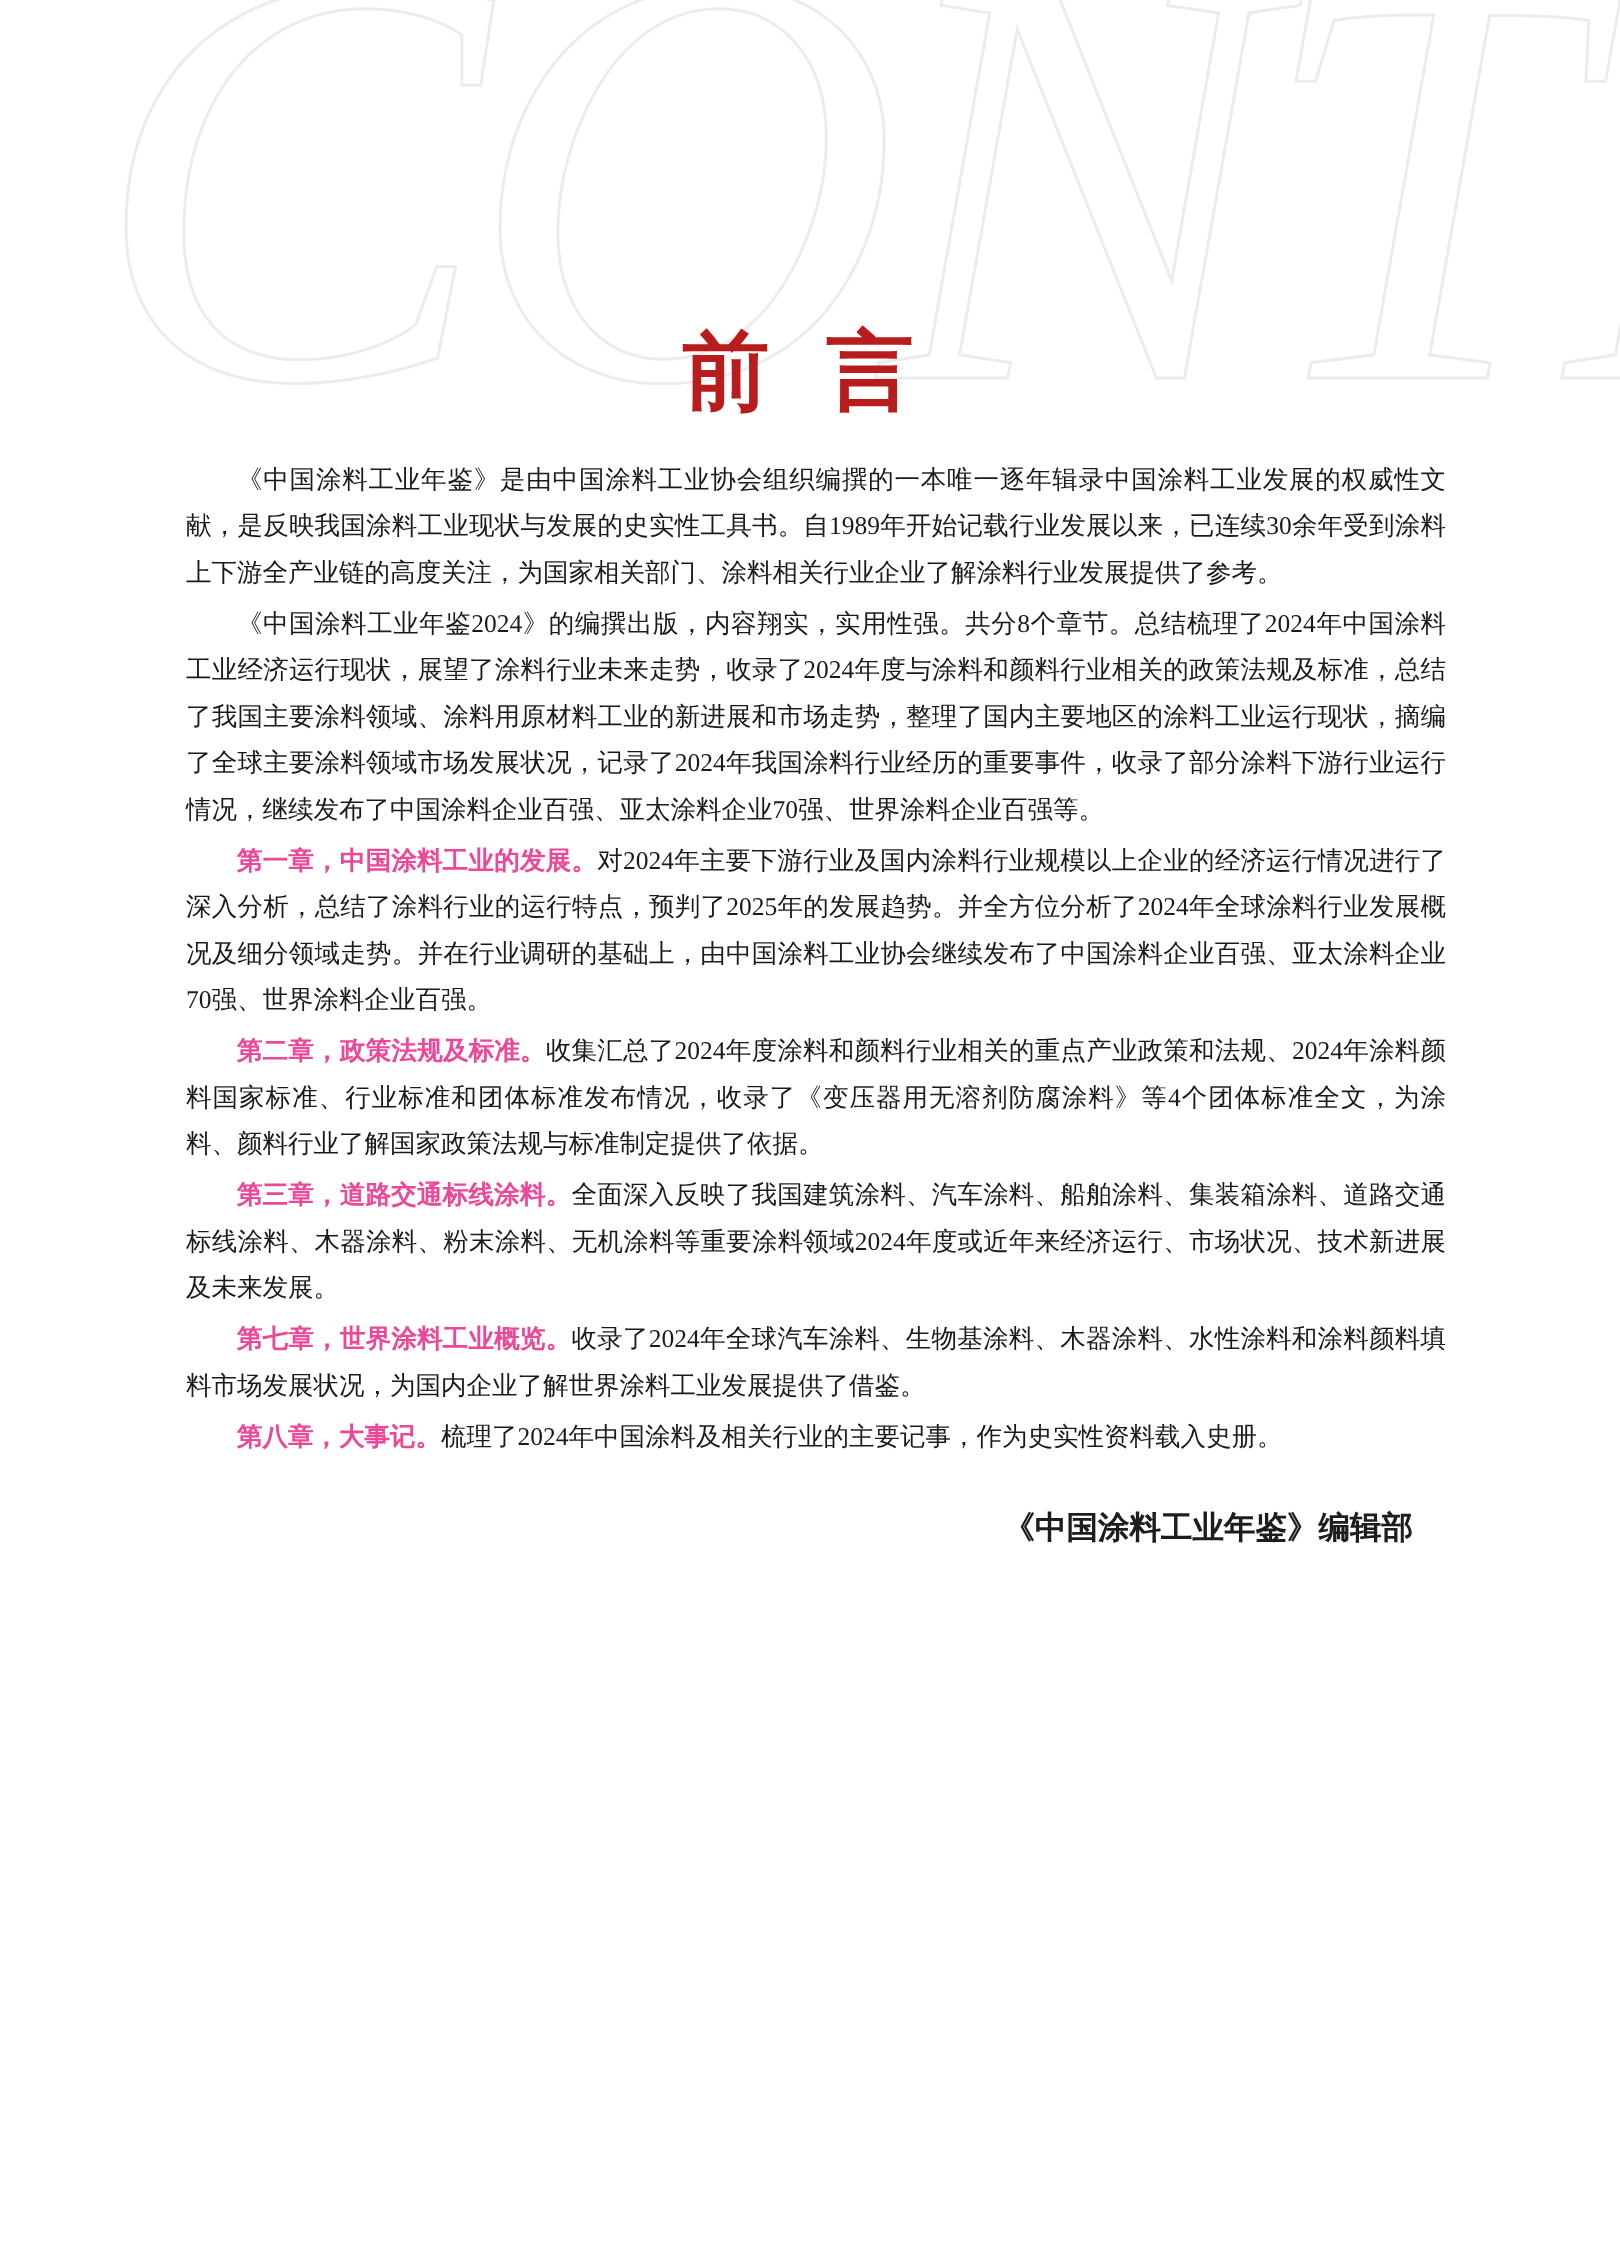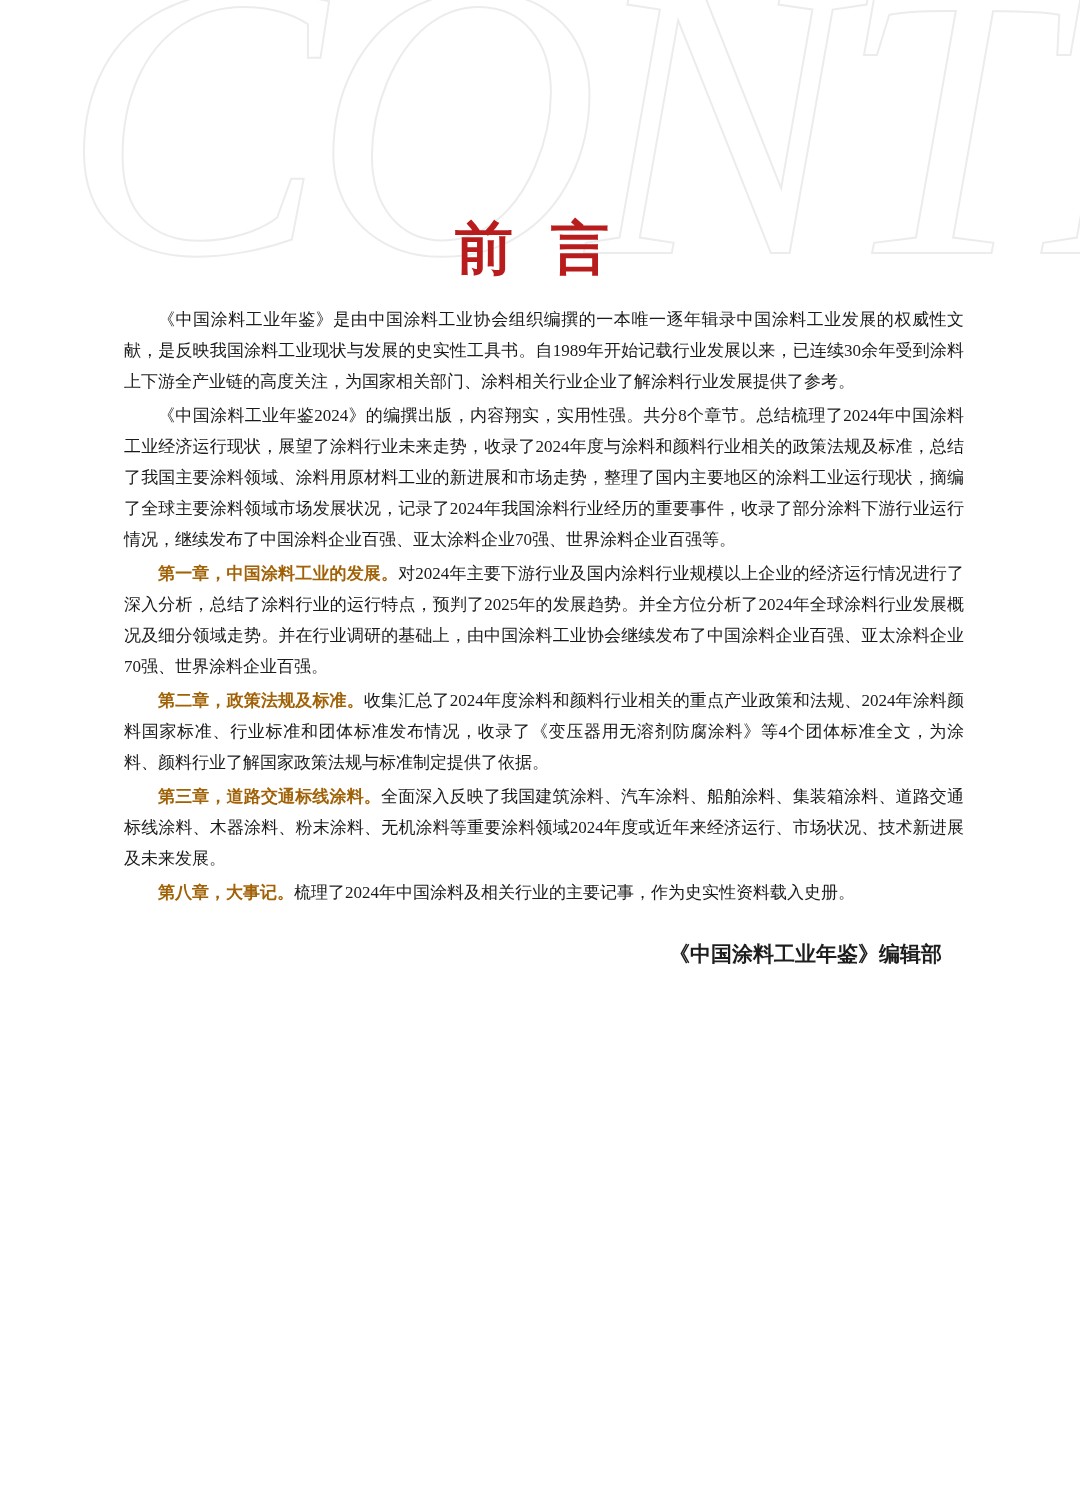--- a/index.html
+++ b/index.html
@@ -59,21 +59,21 @@
   .content p {
     margin: 0 0 3px 0;
     font-size: 17px;
     line-height: 31px;
     color: #1a1a1a;
     text-align: justify;
     text-indent: 2em;
   }
   .content p .lead {
     font-weight: bold;
-    color: #a16207;
+    color: #ec4899;
   }
   .sig-block {
     margin-top: 32px;
     padding-right: 22px;
     text-align: right;
     font-family: "Liberation Sans", "DejaVu Sans", sans-serif;
     font-weight: bold;
     color: #1d1d1d;
   }
   .sig-line {
@@ -98,20 +98,21 @@
 
     <p><span class="lead">第一章，中国涂料工业的发展。</span><span>对2024年主要下游行业及国内涂料行业规模以上企业的经济运行情况进行了深入分析，总结了涂料行业的运行特点，预判了2025年的发展趋势。并全方位分析了2024年全球涂料行业发展概况及细分领域走势。并在行业调研的基础上，由中国涂料工业协会继续发布了中国涂料企业百强、亚太涂料企业70强、世界涂料企业百强。</span></p>
 
     <p><span class="lead">第二章，政策法规及标准。</span><span>收集汇总了2024年度涂料和颜料行业相关的重点产业政策和法规、2024年涂料颜料国家标准、行业标准和团体标准发布情况，收录了《变压器用无溶剂防腐涂料》等4个团体标准全文，为涂料、颜料行业了解国家政策法规与标准制定提供了依据。</span></p>
 
     <p><span class="lead">第三章，道路交通标线涂料。</span><span>全面深入反映了我国建筑涂料、汽车涂料、船舶涂料、集装箱涂料、道路交通标线涂料、木器涂料、粉末涂料、无机涂料等重要涂料领域2024年度或近年来经济运行、市场状况、技术新进展及未来发展。</span></p>
 
 
 
 
+    <p><span class="lead">第七章，世界涂料工业概览。</span><span>收录了2024年全球汽车涂料、生物基涂料、木器涂料、水性涂料和涂料颜料填料市场发展状况，为国内企业了解世界涂料工业发展提供了借鉴。</span></p>
 
     <p><span class="lead">第八章，大事记。</span><span>梳理了2024年中国涂料及相关行业的主要记事，作为史实性资料载入史册。</span></p>
 
 
     <div class="sig-block">
       <div class="sig-line">《中国涂料工业年鉴》编辑部</div>
 
     </div>
 
   </div>

